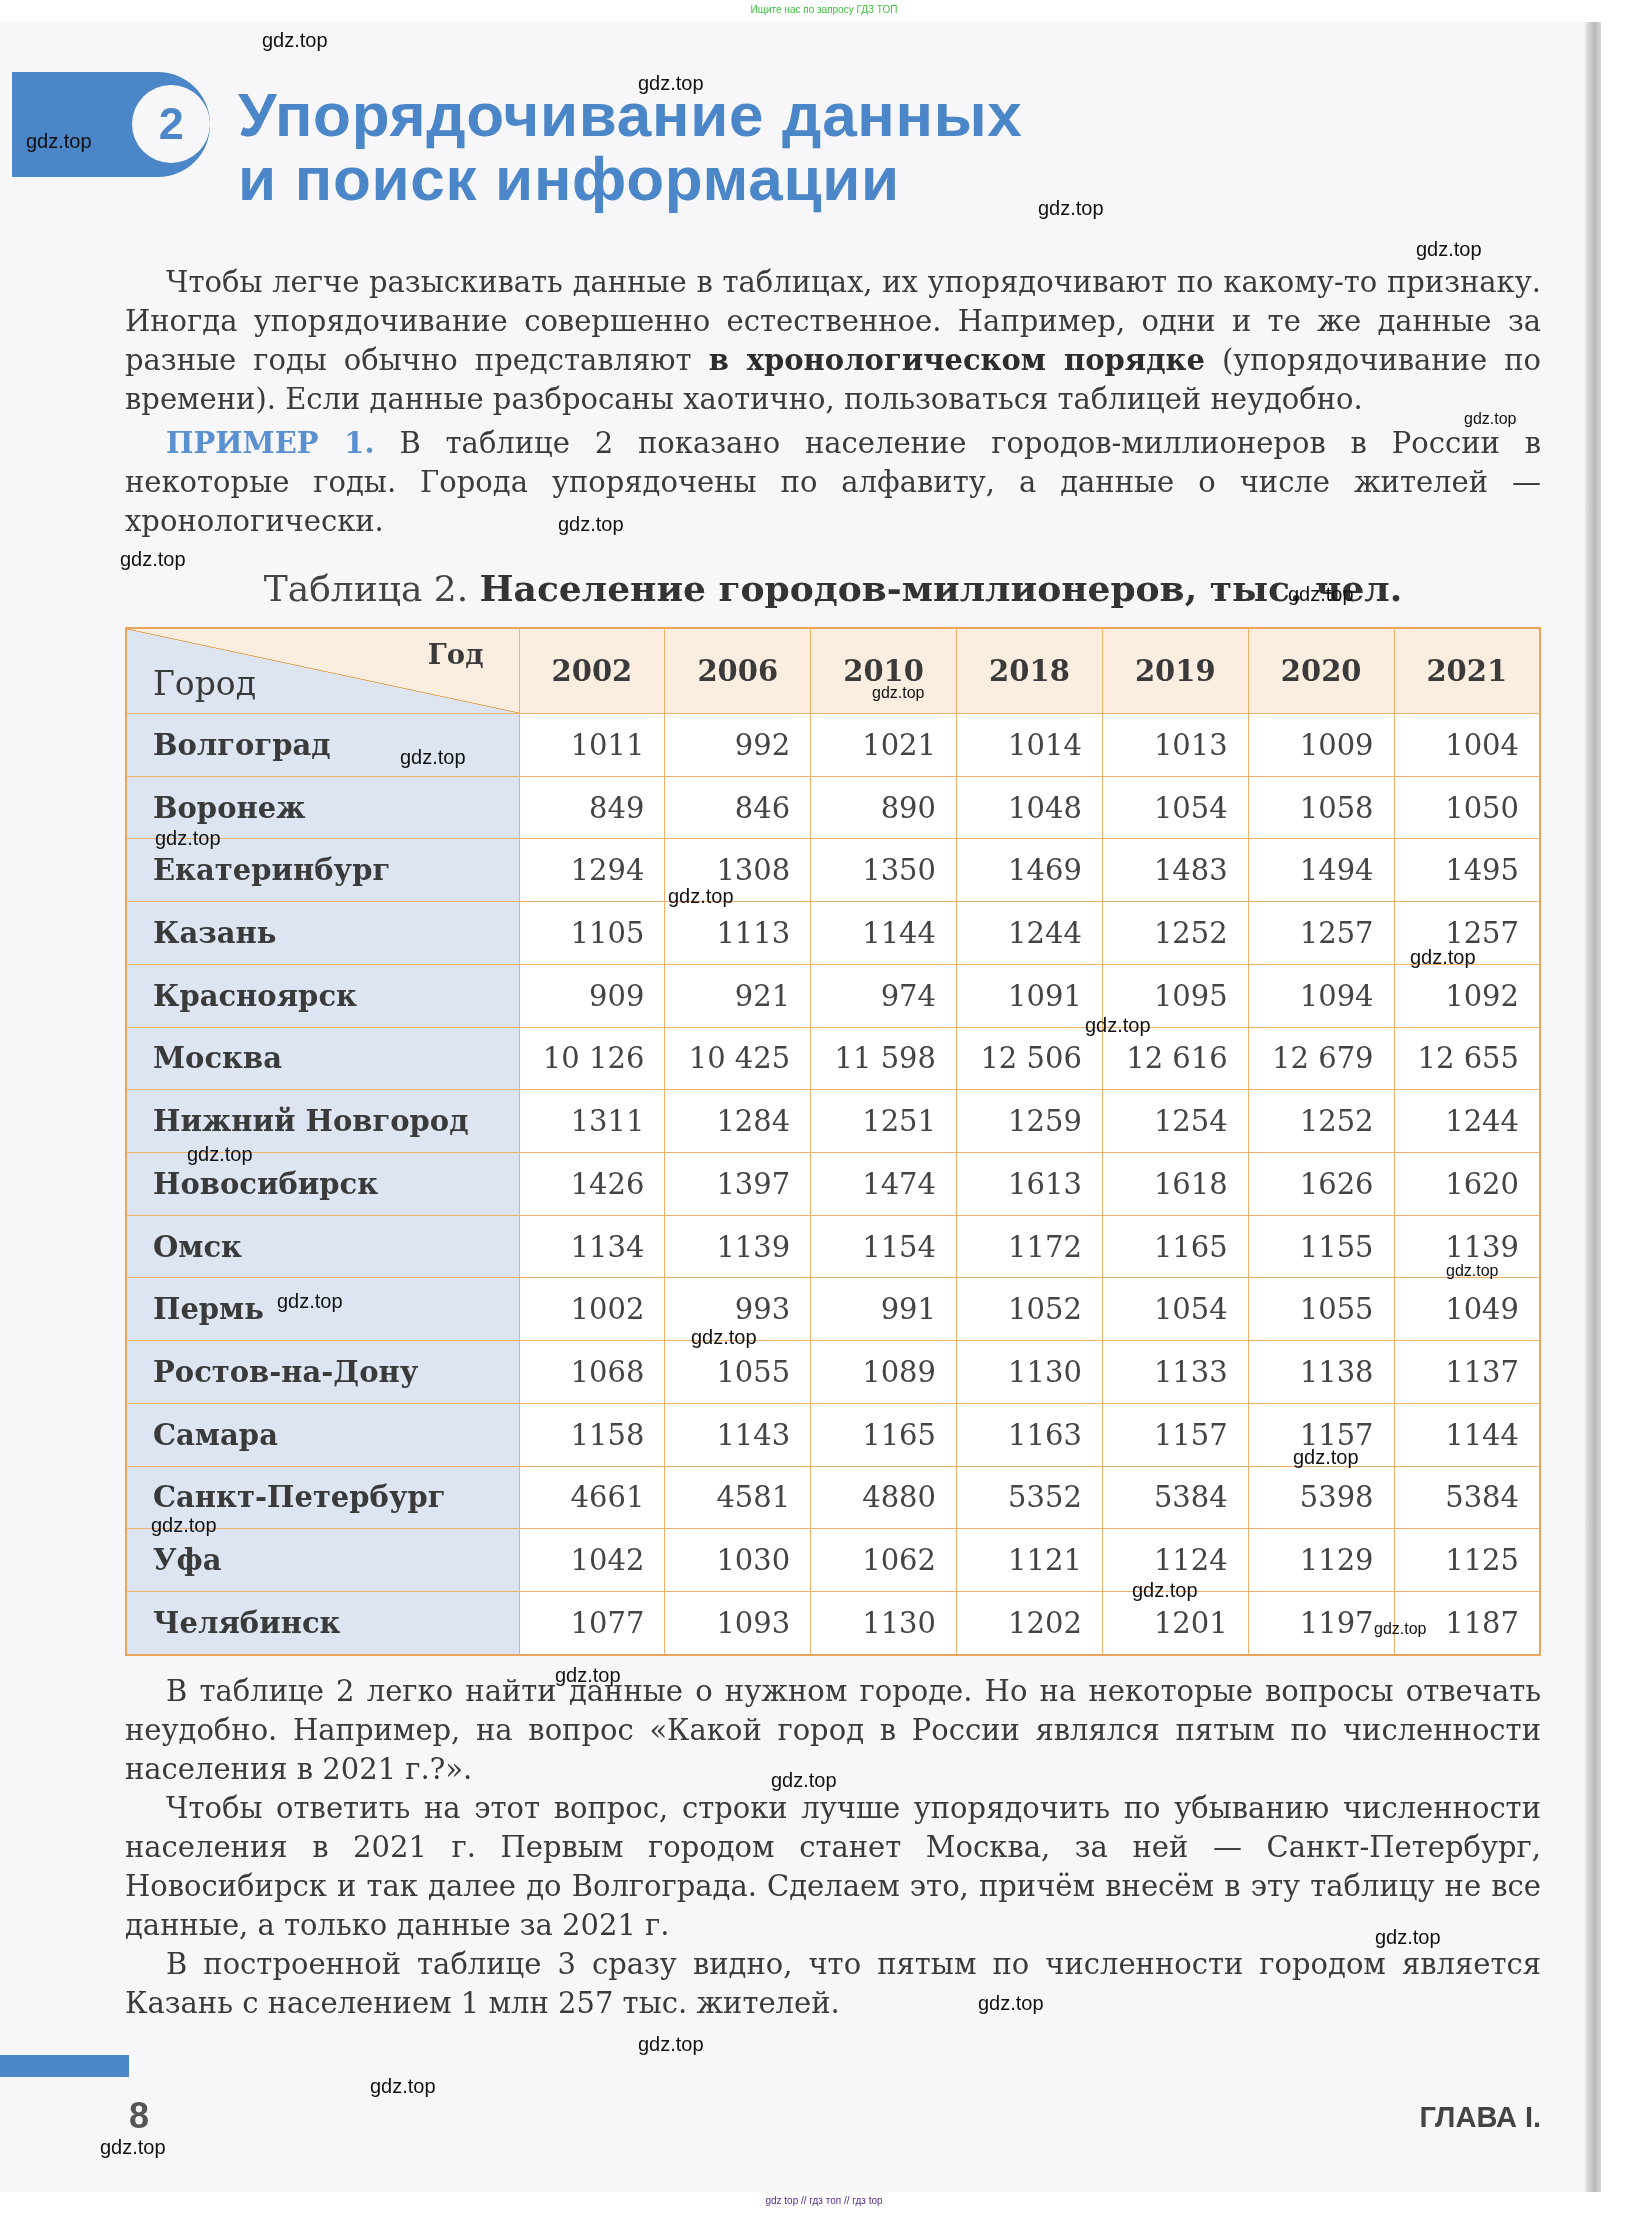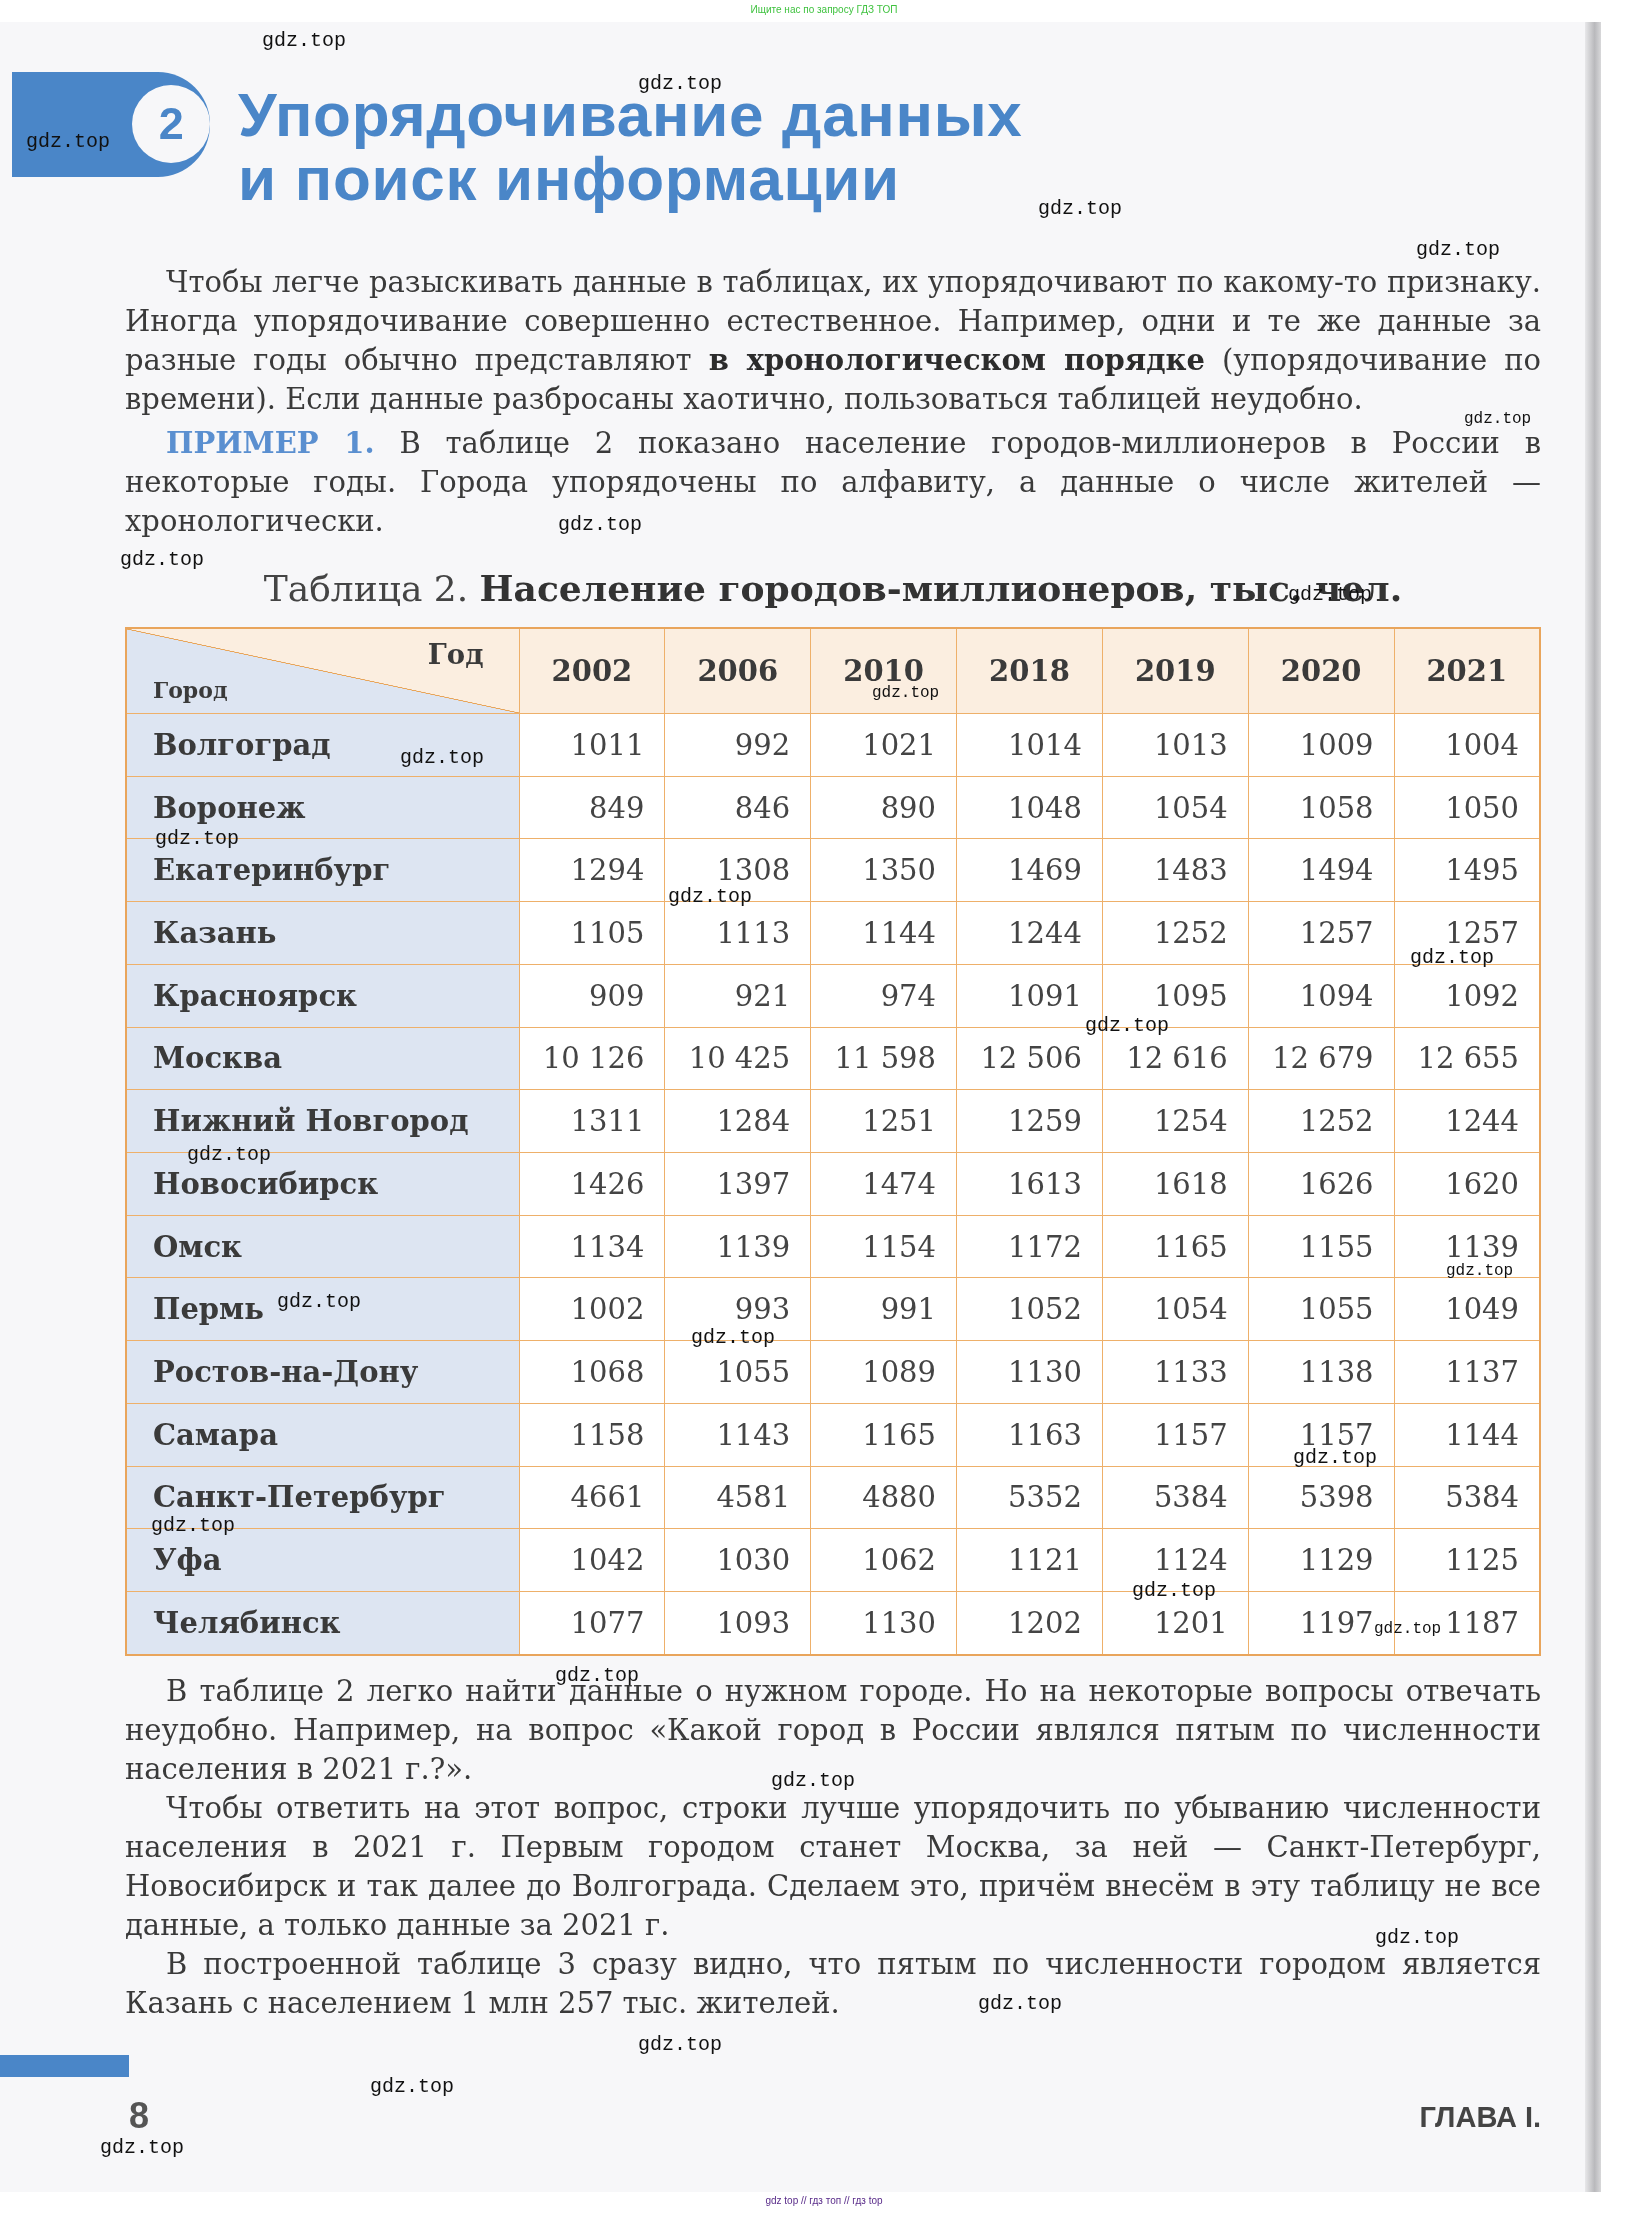--- a/index.html
+++ b/index.html
@@ -37,27 +37,27 @@
   
   .tbl { position:absolute; left:125px; top:627px; width:1416px; height:1029px;
          border-collapse:collapse; table-layout:fixed; border:2.9px solid #e9a55c; }
   .tbl td, .tbl th { border:1.4px solid #eeb06a; padding:0; }
   .tbl thead th { height:84px; background:#fbeee0; font-size:29px; font-weight:bold; color:#3a3a3a; }
   .tbl tbody td { height:61px; font-size:29px; }
   .tbl .city { background:#dde5f2; text-align:left; padding-left:26px; font-weight:bold; color:#3a3a3a; }
   .tbl .num { background:#ffffff; text-align:right; padding-right:20px; color:#444; }
   .corner { position:relative; background:linear-gradient(to top right,#dde5f2 49.6%,#e8a55a 49.8%,#e8a55a 50.2%,#fbeee0 50.4%) !important; }
   .corner-year { position:absolute; right:35px; top:8.7px; font-size:27.5px; font-weight:bold;text-align:center; }
-  .corner-city { position:absolute; left:26px; bottom:10px; font-size:22px; font-weight:bold; }
+  .corner-city { position:absolute; left:26px; bottom:10px; font-size:33px; font-weight:normal; }
   .bottom-bar { position:absolute; left:0; top:2055px; width:129px; height:22px; background:#4a86c8; }
   .page-num { position:absolute; left:129px; top:2095px; font-family:"Liberation Sans",sans-serif;
               font-weight:bold; font-size:36px; color:#555; }
   .chapter { position:absolute; right:107px; top:2101px; font-family:"Liberation Sans",sans-serif;
              font-weight:bold; font-size:29px; color:#444;text-align:center; }
-  .wm { position:absolute; font-family:Liberation Mono, monospace; font-size:20px; color:#111; }
+  .wm { position:absolute; font-family:Liberation Sans, sans-serif; font-size:20px; color:#111; }
   .wm.small { font-size:16px; }
 </style>
 </head>
 <body>
 
 <div class="top-banner">Ищите нас по запросу ГДЗ ТОП</div>
 
 <div class="page"></div>
 <div class="page-shadow"></div>
 

